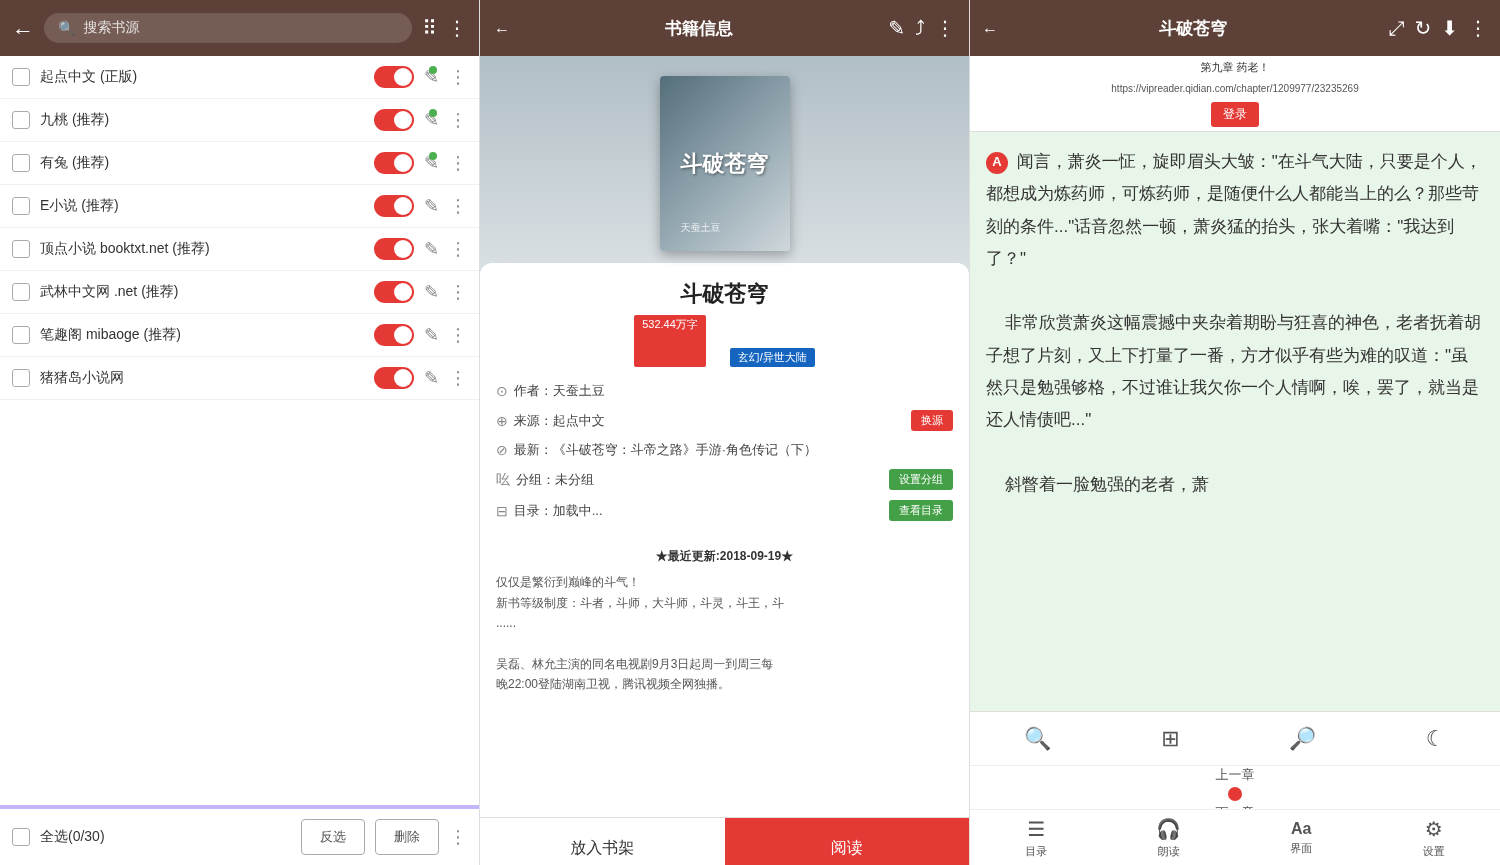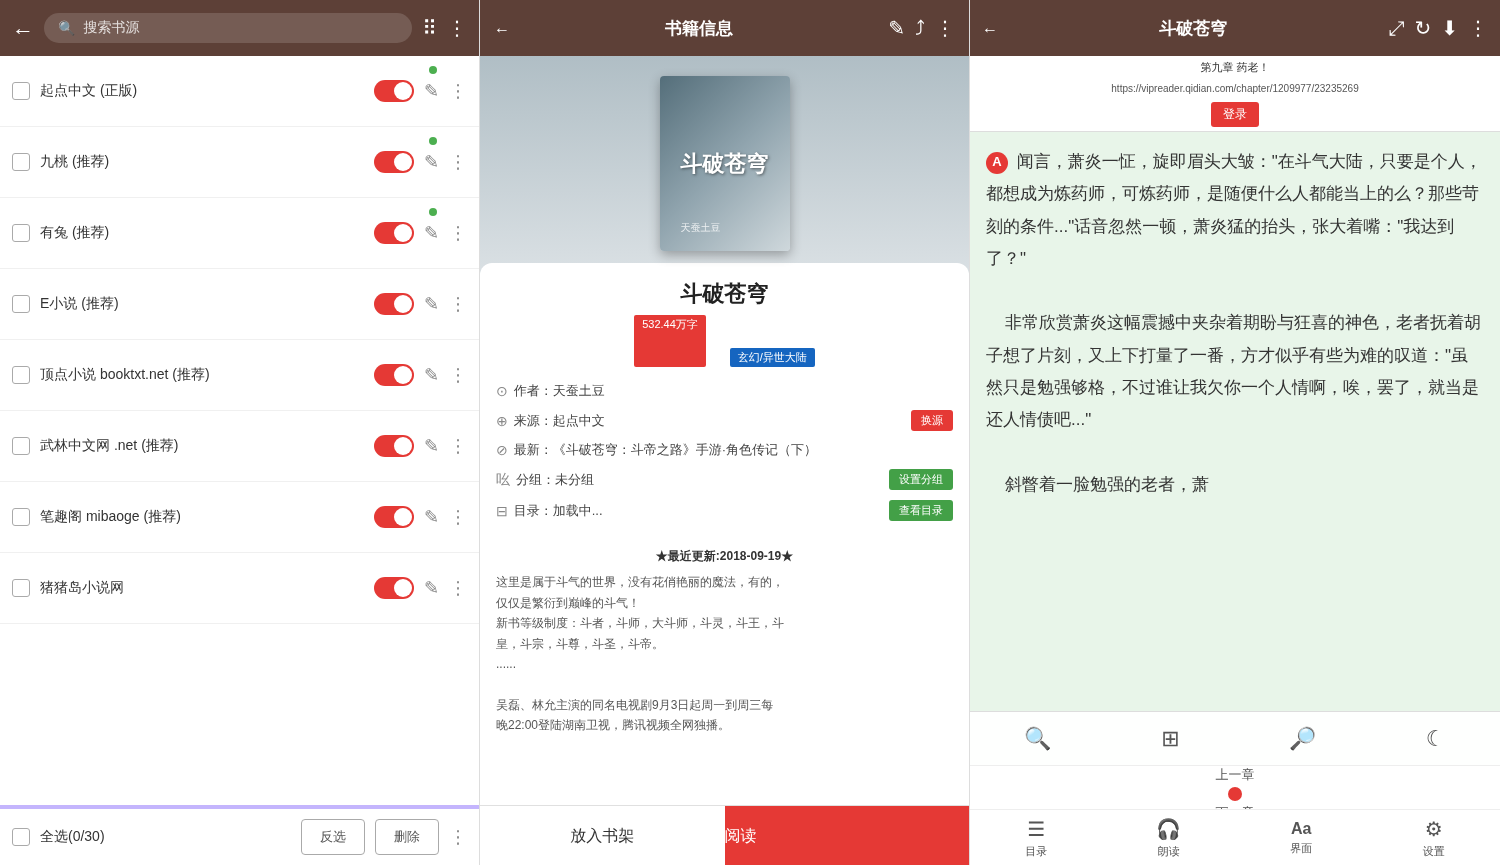--- a/index.html
+++ b/index.html
@@ -34,21 +34,21 @@
       gap: 8px;
       color: rgba(255,255,255,0.8);
       font-size: 14px;
     }
     .panel-sources .header .icon-btn { font-size: 20px; cursor: pointer; }
 
     .source-list { flex: 1; overflow-y: auto; }
     .source-item {
       display: flex;
       align-items: center;
-      padding: 24px 12px;
+      padding: 10px 12px;
       border-bottom: 1px solid #f0f0f0;
       gap: 10px;
       position: relative;
     }
     .source-item .checkbox {
       width: 18px; height: 18px;
       border: 1.5px solid #aaa;
       border-radius: 3px;
       flex-shrink: 0;
     }
@@ -210,21 +210,21 @@
       font-size: 11px;
       padding: 3px 10px;
       border-radius: 3px;
       cursor: pointer;
     }
 
     .book-desc { background: #fff; padding: 10px 16px; font-size: 12px; color: #555; line-height: 1.7; flex: 1; overflow-y: auto; }
     .book-desc .update-line { text-align: center; font-weight: bold; color: #333; margin-bottom: 6px; }
 
     .panel-info-footer {
-      height: 60px;
+      height: 48px;
       background: #701a75;
       border-top: 1px solid #e0e0e0;
       display: flex;
       align-items: center;
     }
     .btn-shelf {
       flex: 1;
       height: 100%;
       background: #fff;
       border: none;
@@ -235,21 +235,21 @@
       line-height: 60px;
     }
     .btn-read {
       flex: 1;
       height: 100%;
       background: #e53935;
       border: none;
       font-size: 16px;
       color: #fff;
       cursor: pointer;
-      text-align: left;
+      text-align: center;
       line-height: 60px;
     }
 
     
     .panel-reader {
       flex: 1;
       height: 865px;
       background: #e8f5e9;
       display: flex;
       flex-direction: column;
@@ -514,24 +514,22 @@
       </div>
       <div class="meta-row">
         <span class="meta-icon">⊟</span>
         <span class="meta-label">目录：加载中...</span>
         <span class="meta-btn-green">查看目录</span>
       </div>
     </div>
 
     <div class="book-desc">
       <div class="update-line">★最近更新:2018-09-19★</div>
-      <div>这里是属于斗气的世界，没有花俏艳丽的魔法，有的，</div>
       <div>仅仅是繁衍到巅峰的斗气！</div>
       <div>新书等级制度：斗者，斗师，大斗师，斗灵，斗王，斗</div>
-      <div>皇，斗宗，斗尊，斗圣，斗帝。</div>
       <div>......</div>
       <br>
       <div>吴磊、林允主演的同名电视剧9月3日起周一到周三每</div>
       <div>晚22:00登陆湖南卫视，腾讯视频全网独播。</div>
     </div>
   </div>
 
   <div class="panel-info-footer">
     <button class="btn-shelf">放入书架</button>
     <button class="btn-read">阅读</button>

